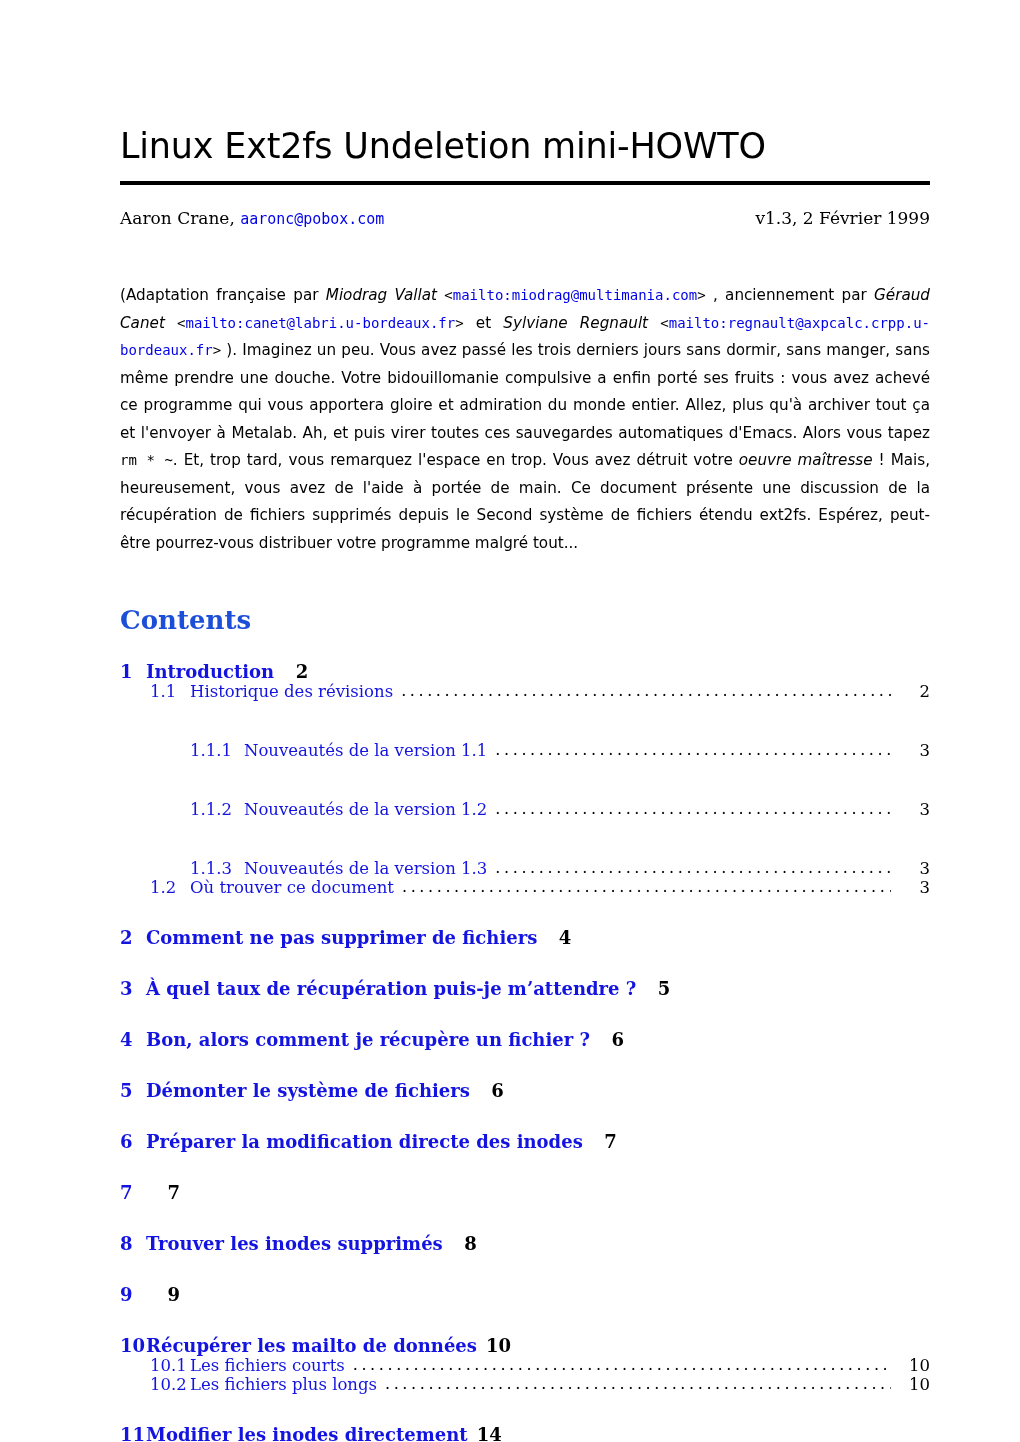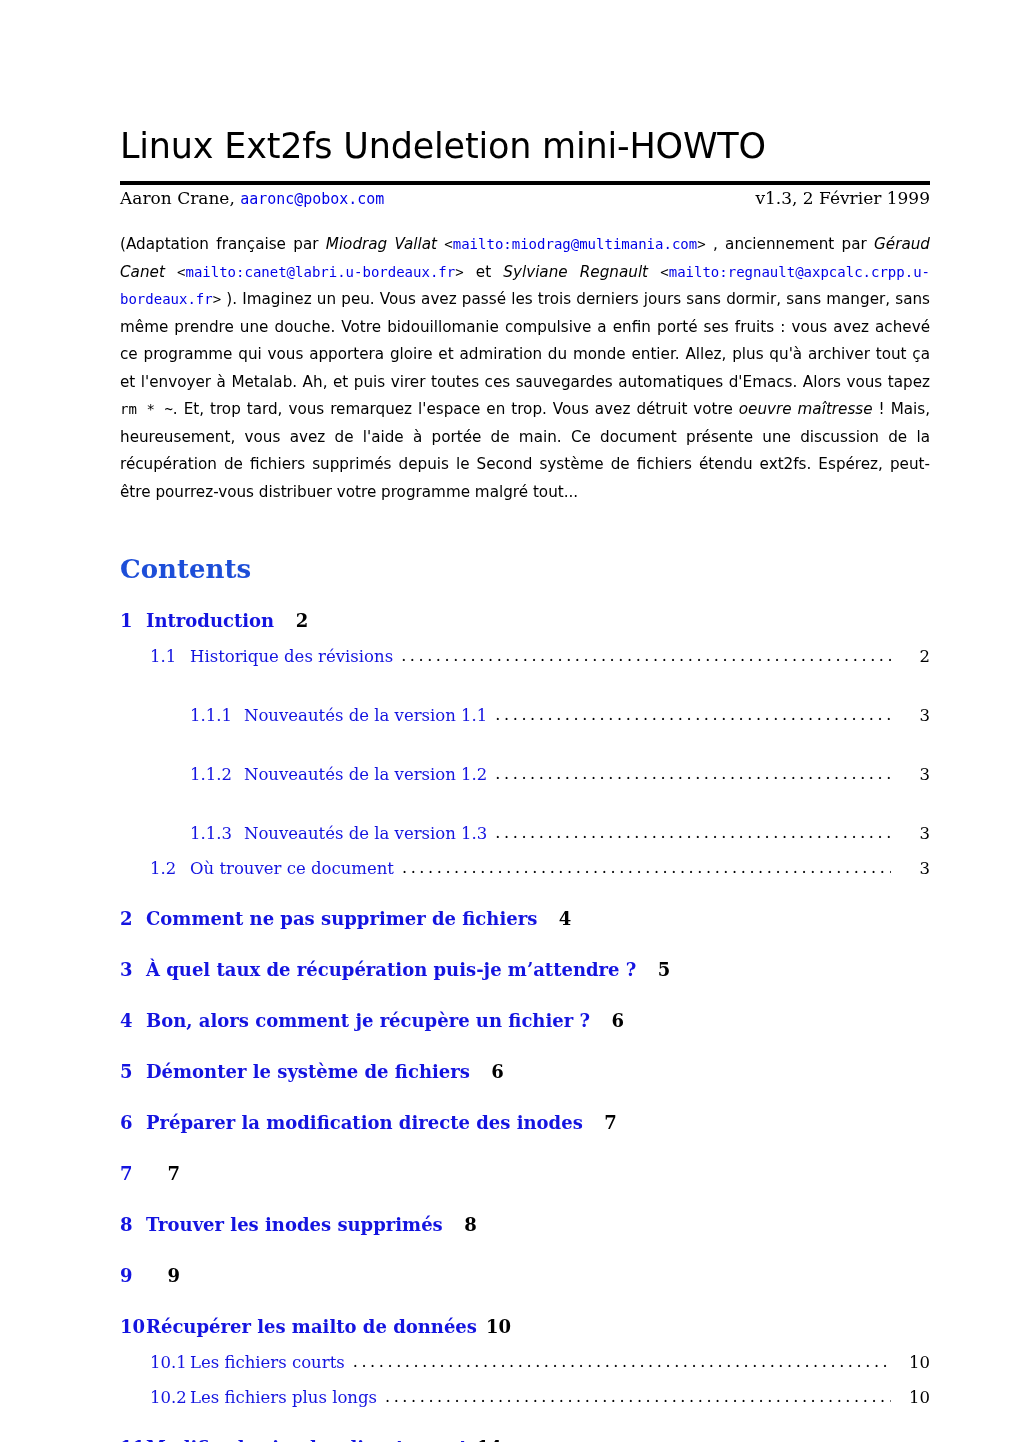--- a/index.html
+++ b/index.html
@@ -42,43 +42,43 @@
   .title-rule {
     margin-top: 14px;
     height: 4px;
     background: #000000;
     width: 100%;
   }
   .byline {
     display: flex;
     justify-content: space-between;
     align-items: baseline;
-    margin-top: 1px;
+    margin-top: 24px;
     font-family: "DejaVu Serif", "Liberation Serif", serif;
     font-size: 17px;
-    line-height: 24px;
+    line-height: 18px;
     gap: 39px;
   }
   .byline-left { white-space: nowrap; }
   .byline-right { white-space: nowrap; }
 
   .mono {
     font-family: "DejaVu Sans Mono", "Liberation Mono", monospace;
     font-size: 0.88em;
   }
   .lnk {
     color: #0000e8;
     font-family: "DejaVu Sans Mono", "Liberation Mono", monospace;
     font-size: 0.88em;
     text-decoration: none;
   }
 
   
   .abstract {
-    margin-top: 20px;
+    margin-top: 54px;
     font-family: "DejaVu Sans", "Liberation Sans", sans-serif;
     font-size: 15.2px;
     line-height: 27.5px;
     text-align: justify;
     color: #000000;
     hyphens: none;
   }
   .abstract .it {
     font-style: italic;
   }
@@ -139,21 +139,20 @@
     margin-top: 30px;
   }
   .lvl1 .toc-num { width: 26px; }
   .lvl1 .toc-page { font-weight: 700; width: 34px; }
   .lvl1.first { margin-top: 0; }
 
   
   .lvl2 {
     font-size: 16.5px;
     font-weight: 400;
-    margin-top: 16px;
     padding-left: 30px;
   }
   .lvl2 .toc-num { width: 40px; }
   .lvl2 .toc-page { width: 34px; }
 
   
   .lvl3 {
     font-size: 16.5px;
     font-weight: 400;
     margin-top: 16px;

